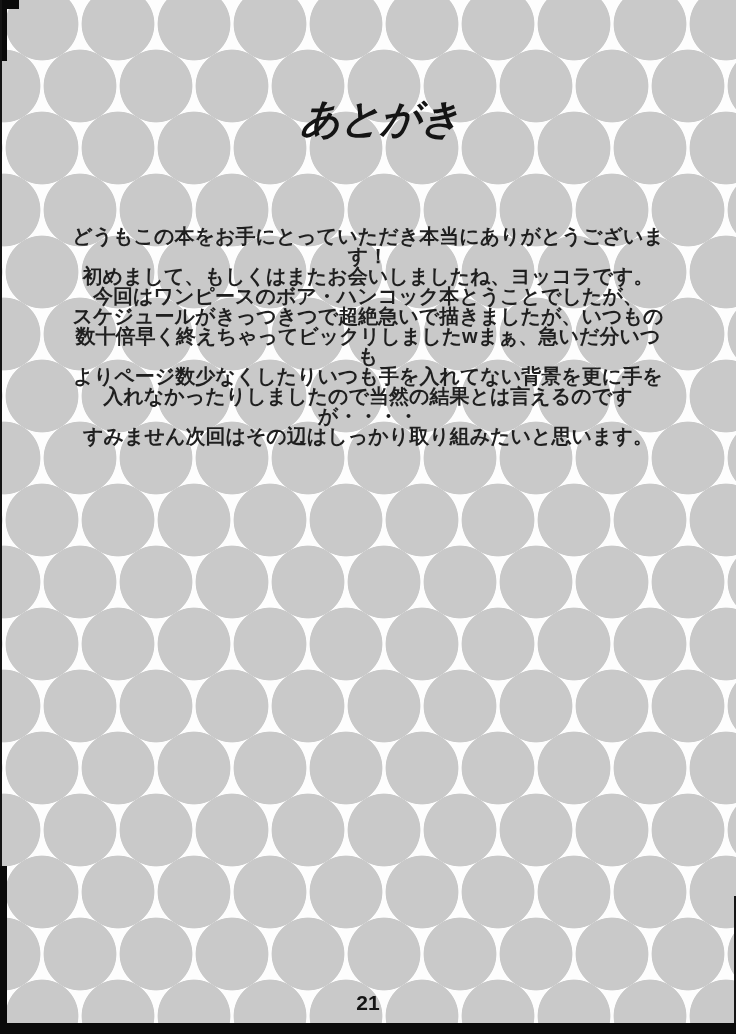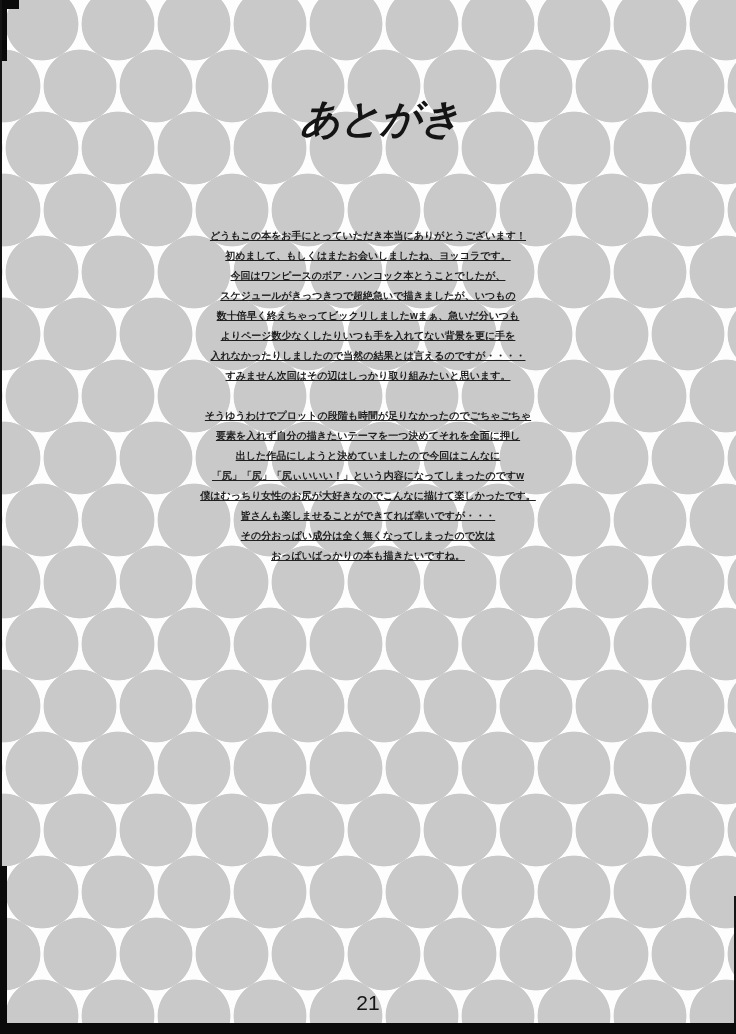--- a/index.html
+++ b/index.html
@@ -72,34 +72,33 @@
   }
   .text-col {
     position: absolute;
     left: 68px; top: 226px;
     width: 600px;
     text-align: center;
     color: #1f1f1f;
   }
   .text-col p {
     margin: 0 0 20px 0;
-    font-size: 10px;
+    font-size: 20px;
     line-height: 20px;
     font-weight: 600;
     white-space: pre-line;
-    text-decoration: underline;
   }
   .page-number {
     position: absolute;
     left: 0; top: 991px;
     width: 736px;
     text-align: center;
     font-size: 21px;
     line-height: 24px;
-    font-weight: 400;
+    font-weight: 700;
     color: #141414;
   }
 </style>
 </head>
 <body>
 
 <div class="page">
 
   <div class="corner-tl-h"></div>
   <div class="corner-tl-v"></div>
@@ -112,25 +111,17 @@
 
   <div class="text-col">
     <p>どうもこの本をお手にとっていただき本当にありがとうございます！
 初めまして、もしくはまたお会いしましたね、ヨッコラです。
 今回はワンピースのボア・ハンコック本とうことでしたが、
 スケジュールがきっつきつで超絶急いで描きましたが、いつもの
 数十倍早く終えちゃってビックリしましたwまぁ、急いだ分いつも
 よりページ数少なくしたりいつも手を入れてない背景を更に手を
 入れなかったりしましたので当然の結果とは言えるのですが・・・・
 すみません次回はその辺はしっかり取り組みたいと思います。</p>
-    <p>そうゆうわけでプロットの段階も時間が足りなかったのでごちゃごちゃ
-要素を入れず自分の描きたいテーマを一つ決めてそれを全面に押し
-出した作品にしようと決めていましたので今回はこんなに
-「尻」「尻」「尻ぃいいい！」という内容になってしまったのですw
-僕はむっちり女性のお尻が大好きなのでこんなに描けて楽しかったです。
-皆さんも楽しませることができてれば幸いですが・・・
-その分おっぱい成分は全く無くなってしまったので次は
-おっぱいばっかりの本も描きたいですね。</p>
   </div>
 
   <div class="page-number">21</div>
 
 </div>
 
 </body></html>

